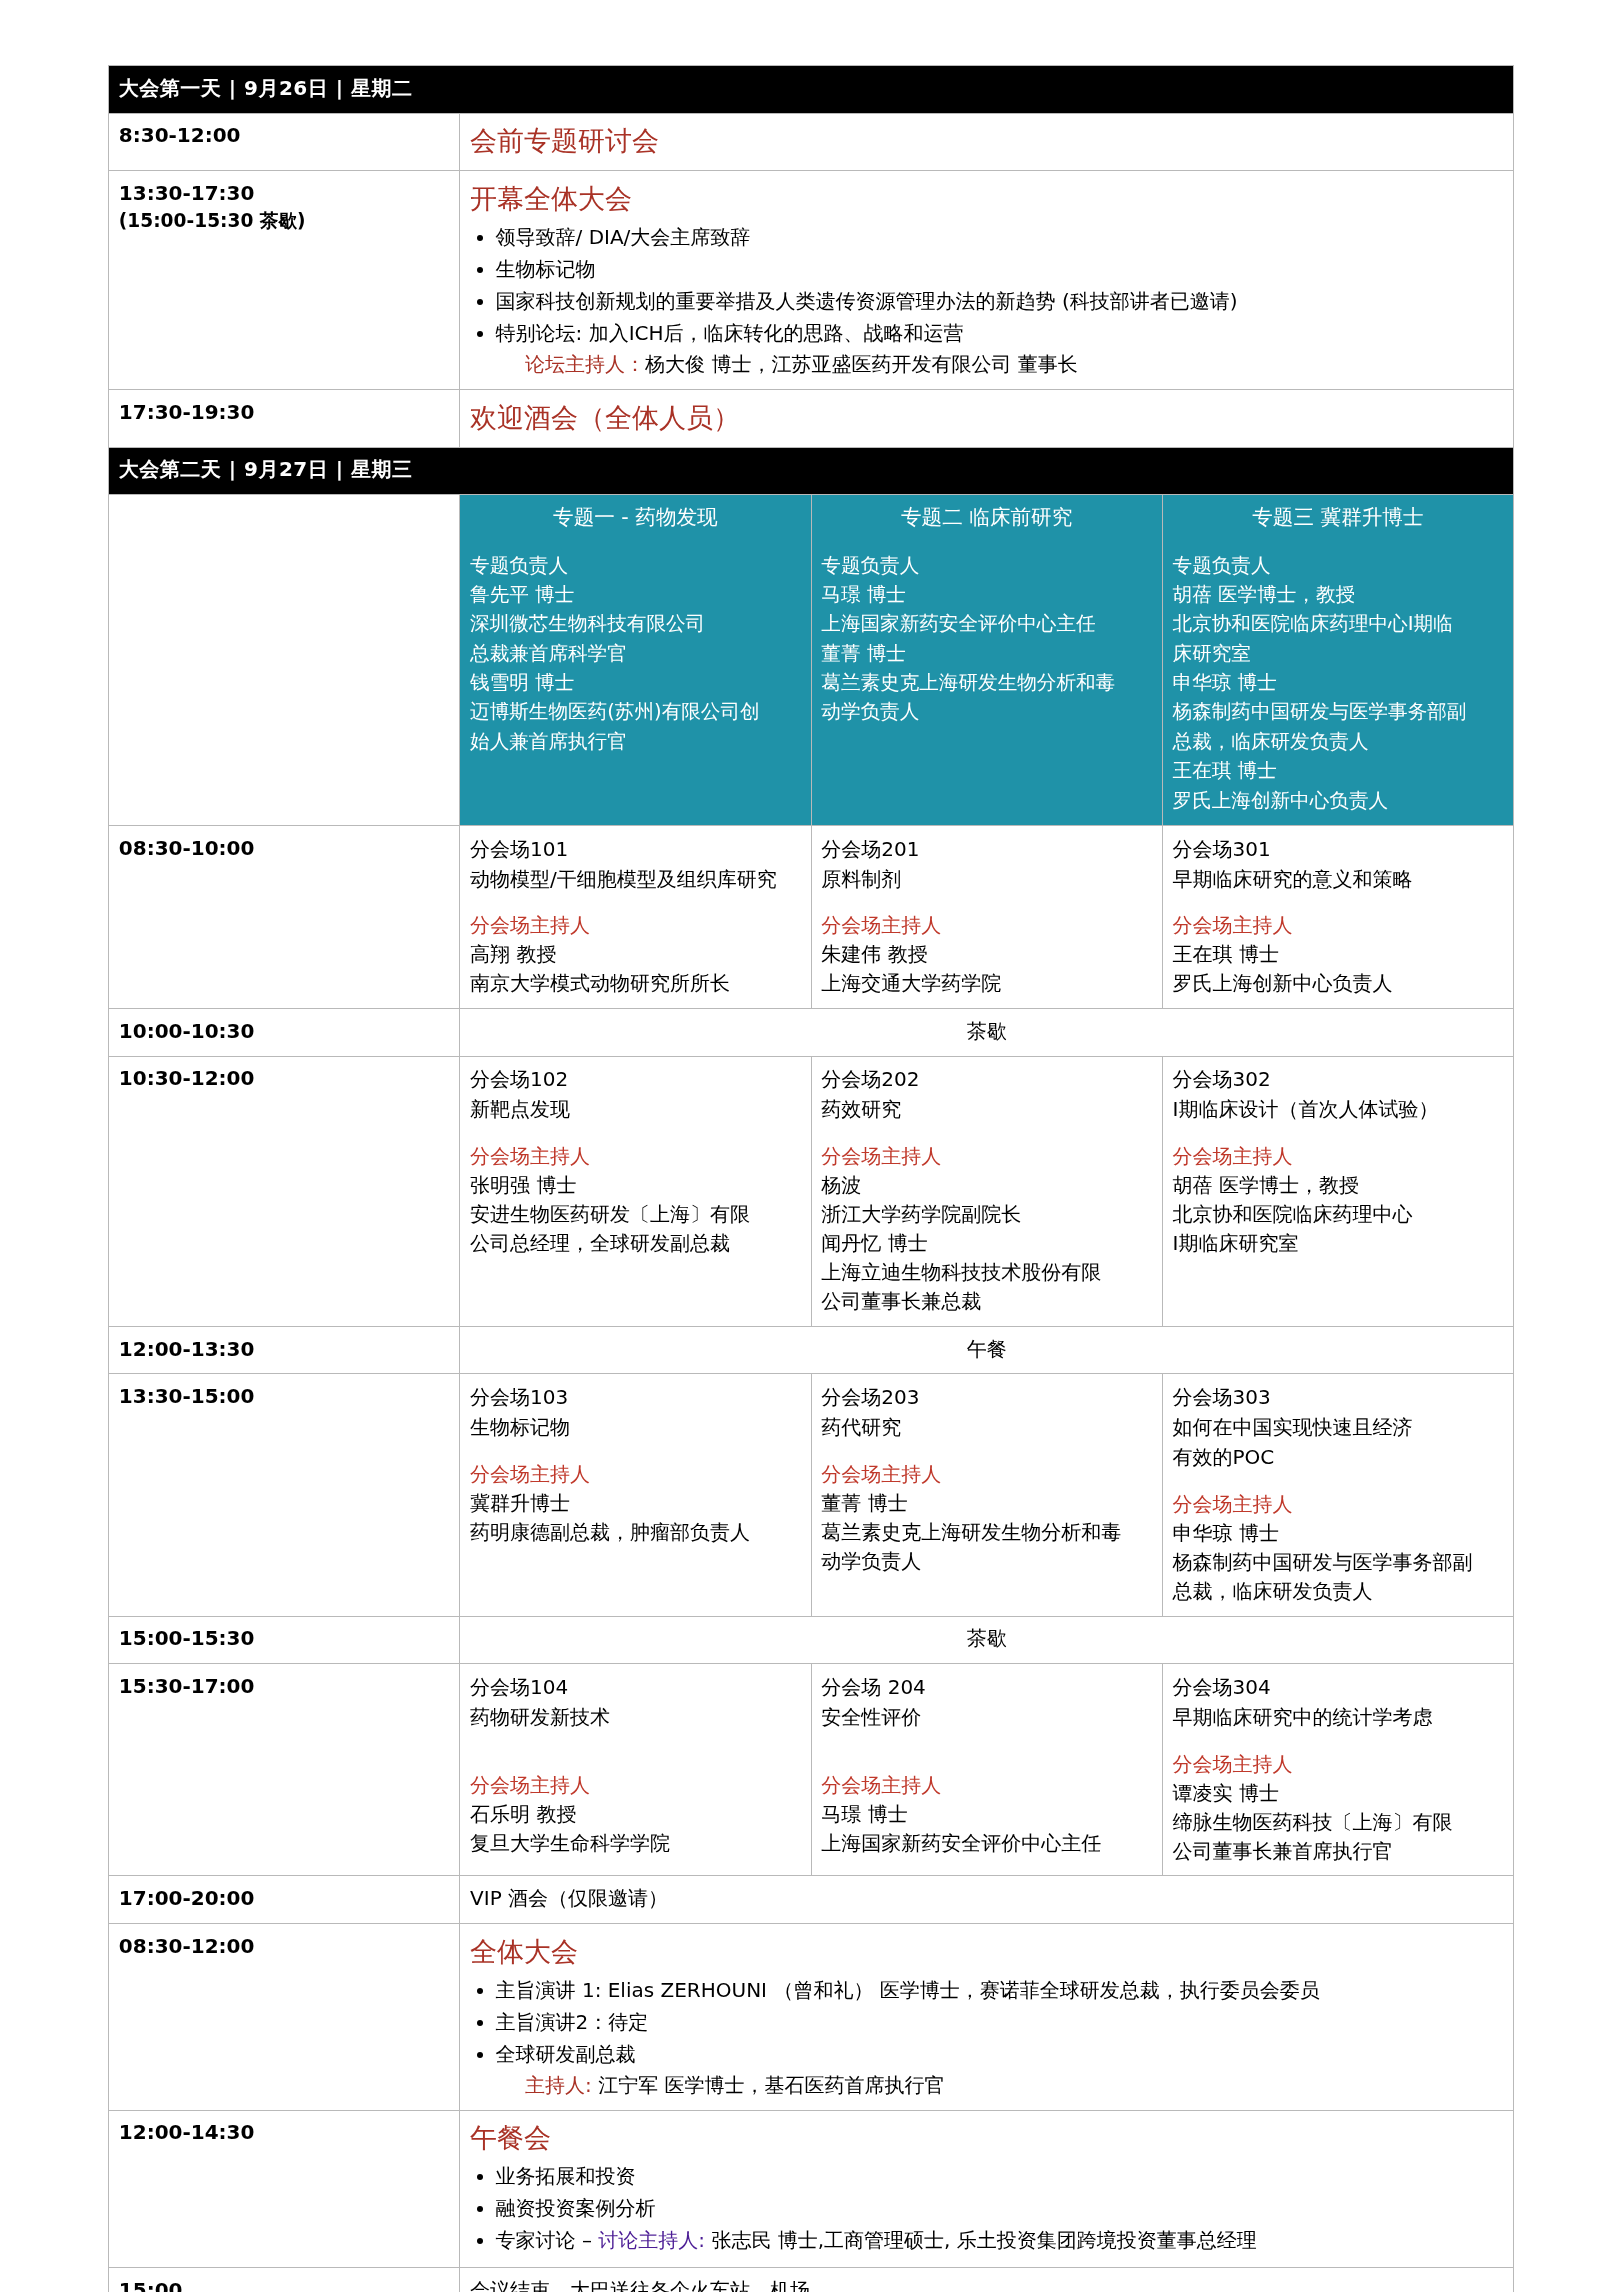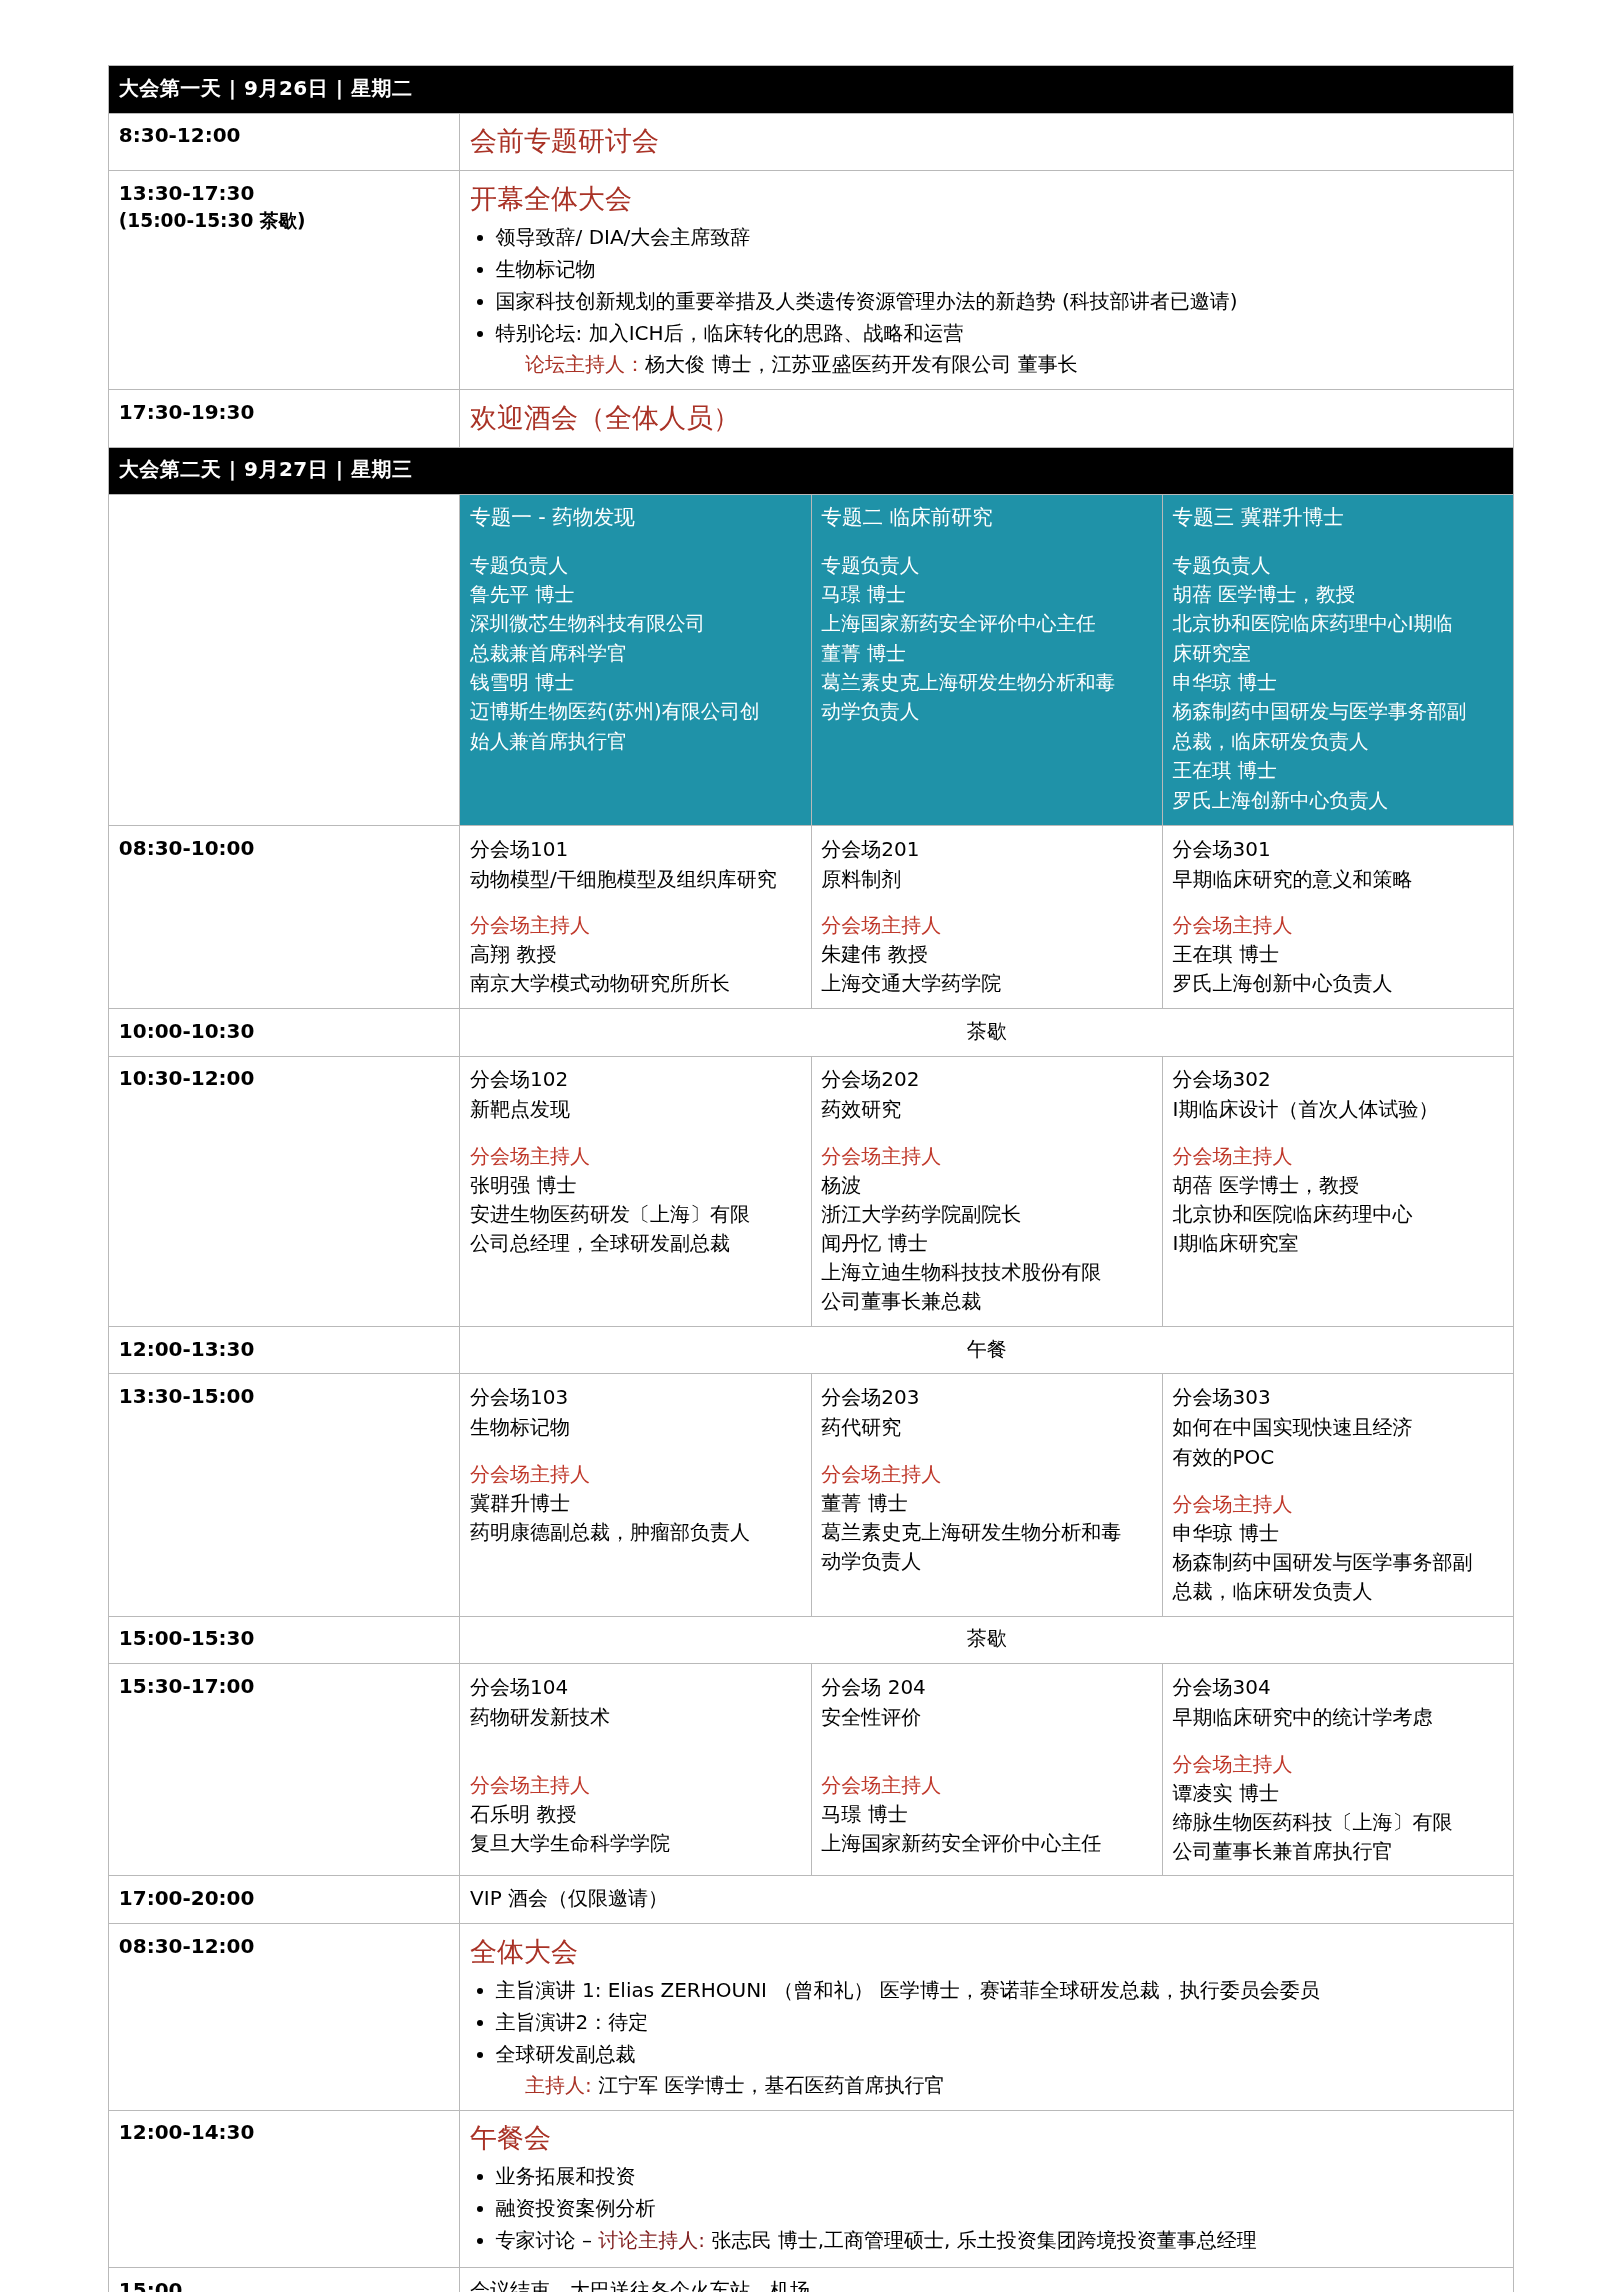--- a/index.html
+++ b/index.html
@@ -7,29 +7,29 @@
   .page{width:1621px;min-height:2293px;box-sizing:border-box;padding:65px 108px 39px 108px;background:#fff;}
   table.agenda{width:1406px;border-collapse:collapse;table-layout:fixed;}
   table.agenda td{border:1px solid #b9b9b9;vertical-align:top;padding:7.8px 9.8px 9.8px 9.8px;font-size:20px;line-height:1.45;}
   .col-time{width:214px;}
   .col-a{width:397px;}
   .col-b{width:397px;}
   .col-c{width:398px;}
   .daybar td{background:#000000;color:#ffffff;border:1px solid #a93226;font-weight:bold;font-size:20.6px;padding:6.9px 11.8px;letter-spacing:0.5px;}
   .time{font-weight:bold;font-size:20px;color:#000;white-space:nowrap;}
   .time .sub{font-weight:bold;font-size:18.6px;display:block;}
-  .red{color:#7f1d1d;text-align:center;}
+  .red{color:#4c1d95;text-align:center;}
   .redtitle{color:#a93226;font-size:27px;}
   .chair-label{color:#c0392b;}
   ul.bullets{margin:3.9px 0 0 0;padding-left:25.5px;}
   ul.bullets li{margin:2px 0;font-size:20px;line-height:1.5;}
   .indent{padding-left:55px;color:#a93226;display:block;margin-top:2px;}
   .indent .blk{color:#000;}
   .teal td{background:#1f92a8;color:#ffffff;border:1px solid #1f92a8;padding:11.8px 11.8px 15.7px 11.8px;}
-  .teal .hdr{font-size:20.6px;margin-bottom:17.6px;}
+  .teal .hdr{font-size:20.6px;margin-bottom:17.6px;text-align:center;}
   .teal .line{font-size:19.6px;line-height:1.5;}
   .center{text-align:center;}
   .sess-title{font-size:20px;line-height:1.5;}
   .gap{height:17.6px;}
 </style>
 </head>
 <body>
 
 <div class="page">
 <table class="agenda">

